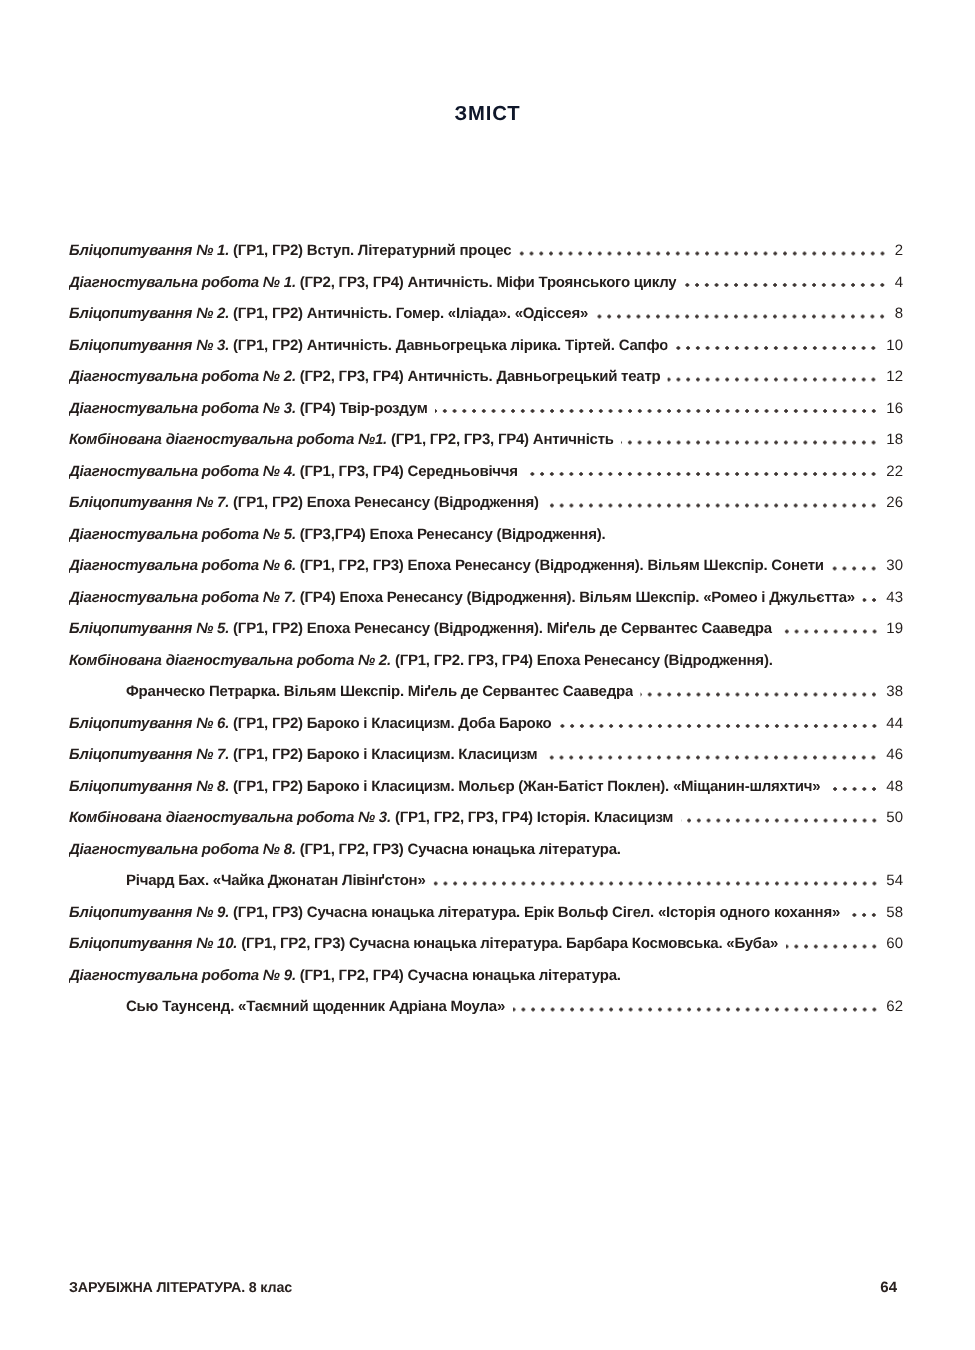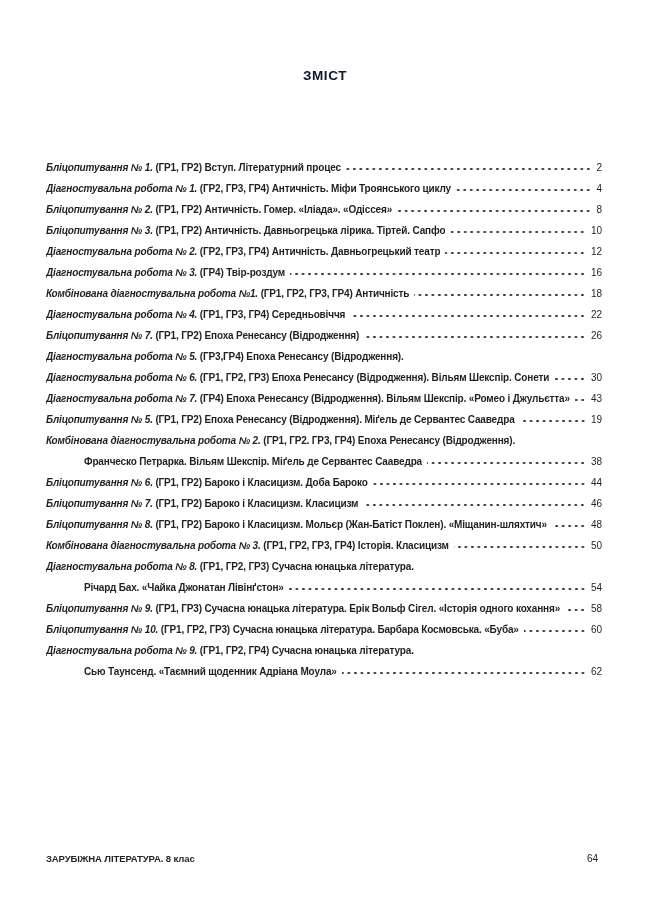--- a/index.html
+++ b/index.html
@@ -50,21 +50,21 @@
   .line2 .cont { padding-left:38px; }
   .footer {
     position:absolute; top:841px; left:46px; right:52px;
     display:flex; justify-content:space-between; align-items:baseline;margin-top:12px;
   }
   .footer-book {
     font-size:9.5px; font-weight:700; letter-spacing:-0.1px;
     color:#2a2220;
   }
   .footer-page {
-    font-size:10px; font-weight:400;
+    font-size:10px; font-weight:700;
     color:#2a2220;
   }
 </style>
 </head>
 <body>
 
 <div class="page-title">ЗМІСТ</div>
 
 <div class="toc" id="toc-list">
   <div class="entry">

